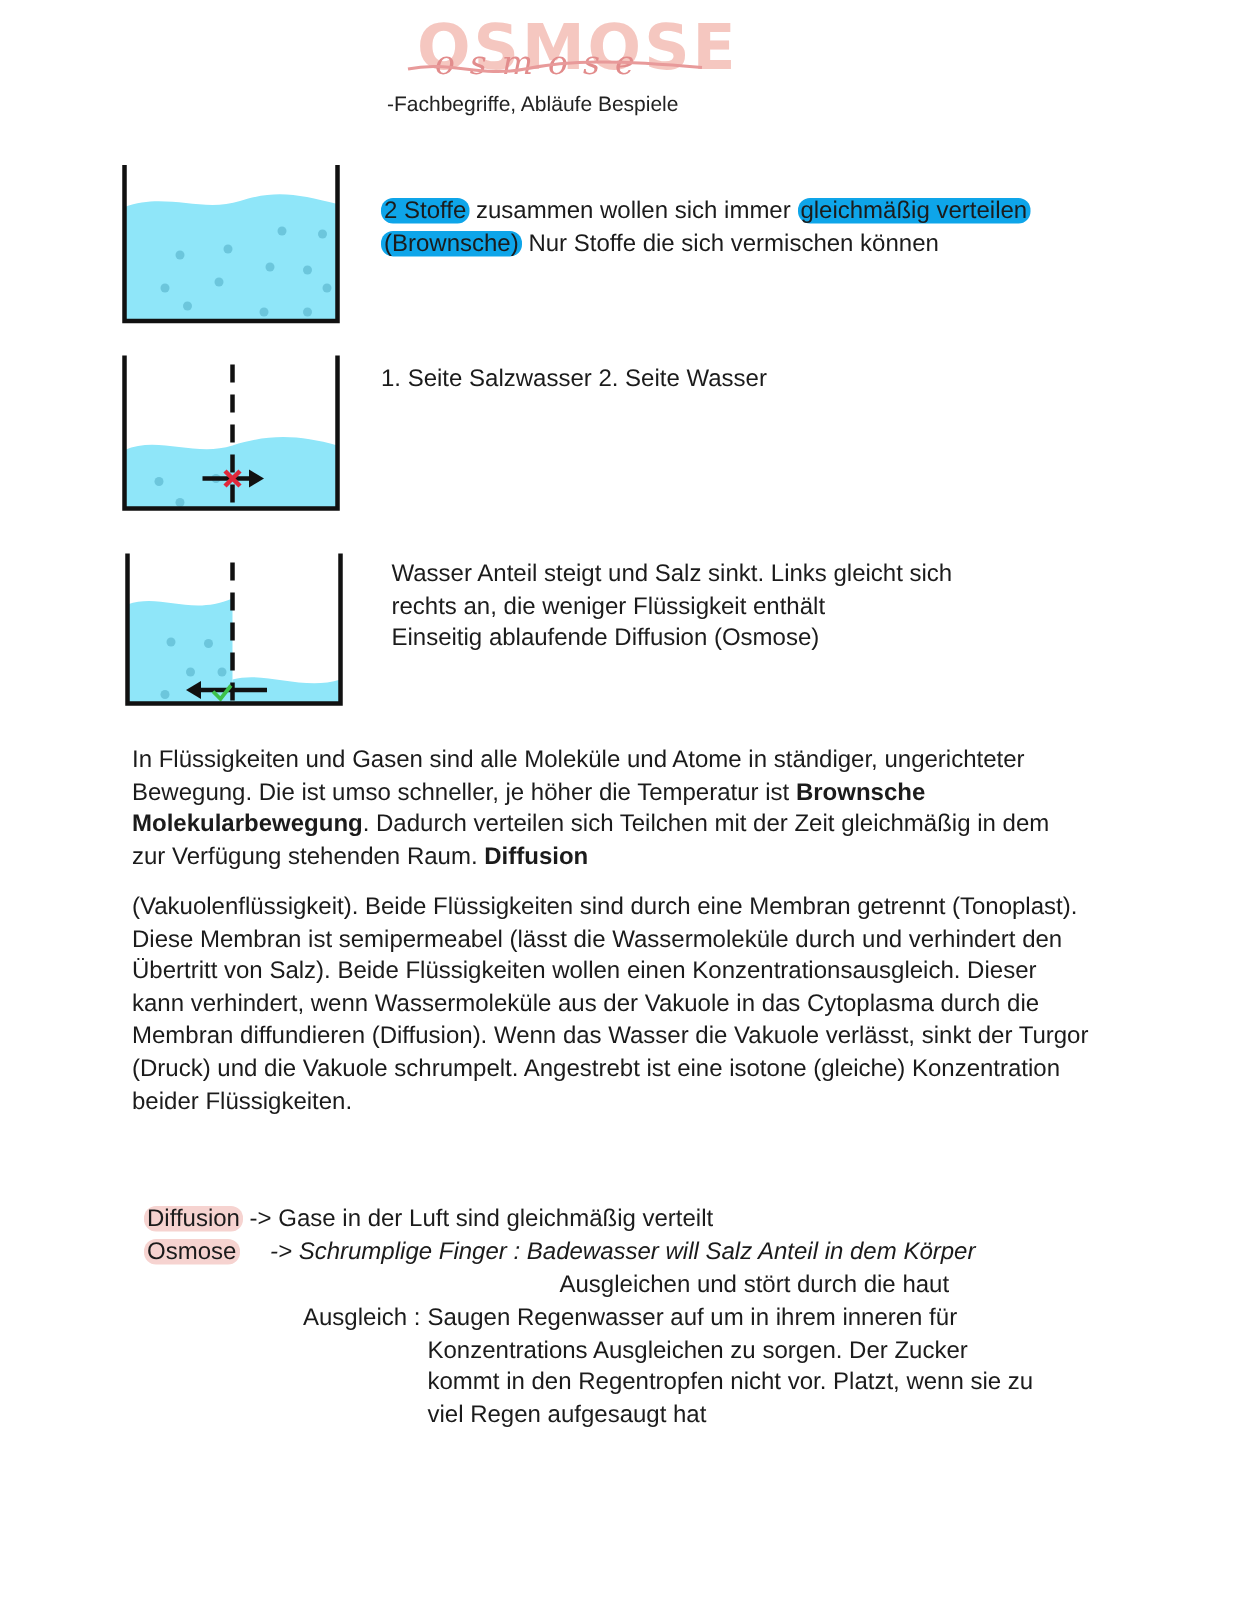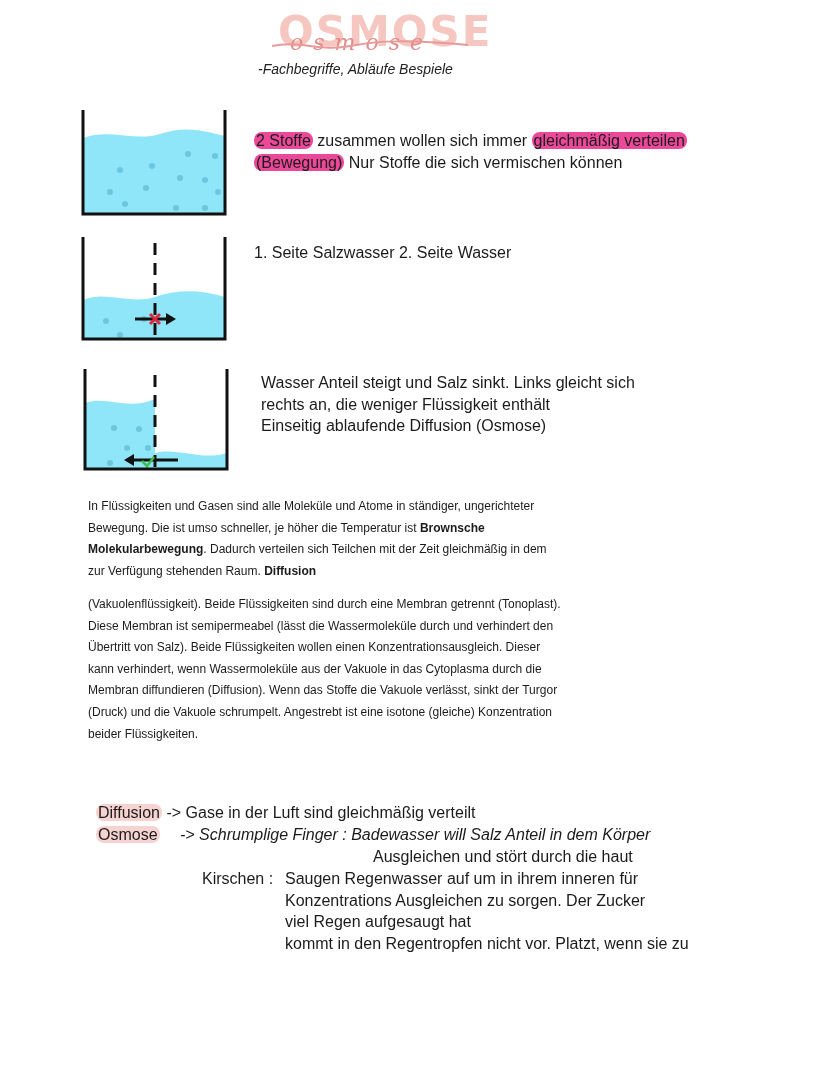--- a/index.html
+++ b/index.html
@@ -3,25 +3,25 @@
 <meta charset="utf-8">
 <style>
   html, body { margin: 0; padding: 0; background: #ffffff; }
   body { width: 828px; height: 1069px; position: relative; overflow: hidden;
          font-family: "Liberation Sans", sans-serif; color: #1b1b1b; }
   .abs { position: absolute; }
   .title-big { left: 278px; top: 8px; font-size: 42px; letter-spacing: 2px; color: #f5c7c0;
                font-family: "DejaVu Sans", sans-serif; font-weight: bold; line-height: 48px; }
   .title-script { left: 290px; top: 30px; font-size: 22px; color: #e28c8c; letter-spacing: 10px;
                   font-family: "DejaVu Serif", serif; font-style: italic; line-height: 26px; }
-  .subtitle { left: 258px; top: 60px; font-size: 14px; color: #222; line-height: 18px; font-style: italic; }
+  .subtitle { left: 258px; top: 60px; font-size: 14px; color: #222; line-height: 18px; }
   .note { font-size: 16px; line-height: 21.5px; white-space: nowrap; }
-  .hl { background: #ec4899; border-radius: 8px; padding: 0 2px; }
+  .hl { background: #0ea5e9; border-radius: 8px; padding: 0 2px; }
   .hl-r { background: #f6d3d0; border-radius: 8px; padding: 0 2px; }
-  .para { left: 88px; width: 720px; font-size: 12px; line-height: 21.6px; }
+  .para { left: 88px; width: 720px; font-size: 16px; line-height: 21.6px; }
   .line { display: block; white-space: nowrap; }
   svg { display: block; }
 </style>
 </head>
 <body>
 
 <div class="abs title-big">OSMOSE</div>
 <div class="abs title-script">osmose</div>
 <svg class="abs" style="left:270px;top:38px;" width="200" height="14">
   <path d="M2 8 C30 2, 50 14, 80 8 S140 2, 198 7" stroke="#e89a9a" stroke-width="2" fill="none"></path>
@@ -76,21 +76,21 @@
   <polygon points="52,87 42,93 52,99" fill="#111"></polygon>
   <path d="M60 94 L65 99 L72 90" stroke="#3cc14a" stroke-width="2.5" fill="none"></path>
   <path d="M3 2 L3 102 L145 102 L145 2" stroke="#111" stroke-width="3" fill="none"></path>
 </svg>
 
 <div class="abs note" style="left:254px;top:130px;">
   <span class="line">
     <span class="hl">2 Stoffe</span><span> zusammen wollen sich immer </span><span class="hl">gleichmäßig  verteilen</span>
   </span>
   <span class="line">
-    <span class="hl">(Bewegung)</span><span> Nur Stoffe die sich vermischen können</span>
+    <span class="hl">(Brownsche)</span><span> Nur Stoffe die sich vermischen können</span>
   </span>
 </div>
 
 <div class="abs note" style="left:254px;top:242px;">
   <span class="line">1. Seite Salzwasser 2. Seite Wasser</span>
 </div>
 
 <div class="abs note" style="left:261px;top:372px;">
   <span class="line">Wasser Anteil steigt und Salz sinkt. Links gleicht sich</span>
   <span class="line">rechts an, die weniger Flüssigkeit enthält</span>
@@ -102,32 +102,32 @@
   <span class="line"><span>Bewegung. Die ist umso schneller, je höher die Temperatur ist </span><b>Brownsche</b></span>
   <span class="line"><b>Molekularbewegung</b><span>. Dadurch verteilen sich Teilchen mit der Zeit gleichmäßig in dem</span></span>
   <span class="line"><span>zur Verfügung stehenden Raum. </span><b>Diffusion</b></span>
 </div>
 
 <div class="abs para" style="top:594px;">
   <span class="line">(Vakuolenflüssigkeit). Beide Flüssigkeiten sind durch eine Membran getrennt (Tonoplast).</span>
   <span class="line">Diese Membran ist semipermeabel (lässt die Wassermoleküle durch und verhindert den</span>
   <span class="line">Übertritt von Salz). Beide Flüssigkeiten wollen einen Konzentrationsausgleich. Dieser</span>
   <span class="line">kann verhindert, wenn Wassermoleküle aus der Vakuole in das Cytoplasma durch die</span>
-  <span class="line">Membran diffundieren (Diffusion). Wenn das Stoffe die Vakuole verlässt, sinkt der Turgor</span>
+  <span class="line">Membran diffundieren (Diffusion). Wenn das Wasser die Vakuole verlässt, sinkt der Turgor</span>
   <span class="line">(Druck) und die Vakuole schrumpelt. Angestrebt ist eine isotone (gleiche) Konzentration</span>
   <span class="line">beider Flüssigkeiten.</span>
 </div>
 
 <div class="abs note" style="left:96px;top:802px;">
   <span class="hl-r">Diffusion</span><span> -&gt; Gase in der Luft sind gleichmäßig verteilt</span>
 </div>
 <div class="abs note" style="left:96px;top:824px;">
   <span class="hl-r">Osmose</span>
 </div>
 <div class="abs note" style="left:180px;top:824px;font-style:italic;">-&gt; Schrumplige Finger : Badewasser will Salz Anteil in dem Körper</div>
 <div class="abs note" style="left:373px;top:846px;">Ausgleichen und stört durch die haut</div>
-<div class="abs note" style="left:202px;top:868px;">Kirschen :</div>
+<div class="abs note" style="left:202px;top:868px;">Ausgleich :</div>
 <div class="abs note" style="left:285px;top:868px;">
   <span class="line">Saugen Regenwasser auf um in ihrem inneren für</span>
   <span class="line">Konzentrations Ausgleichen zu sorgen. Der Zucker</span>
+  <span class="line">kommt in den Regentropfen nicht vor. Platzt, wenn sie zu</span>
   <span class="line">viel Regen aufgesaugt hat</span>
-  <span class="line">kommt in den Regentropfen nicht vor. Platzt, wenn sie zu</span>
 </div>
 
 </body></html>

